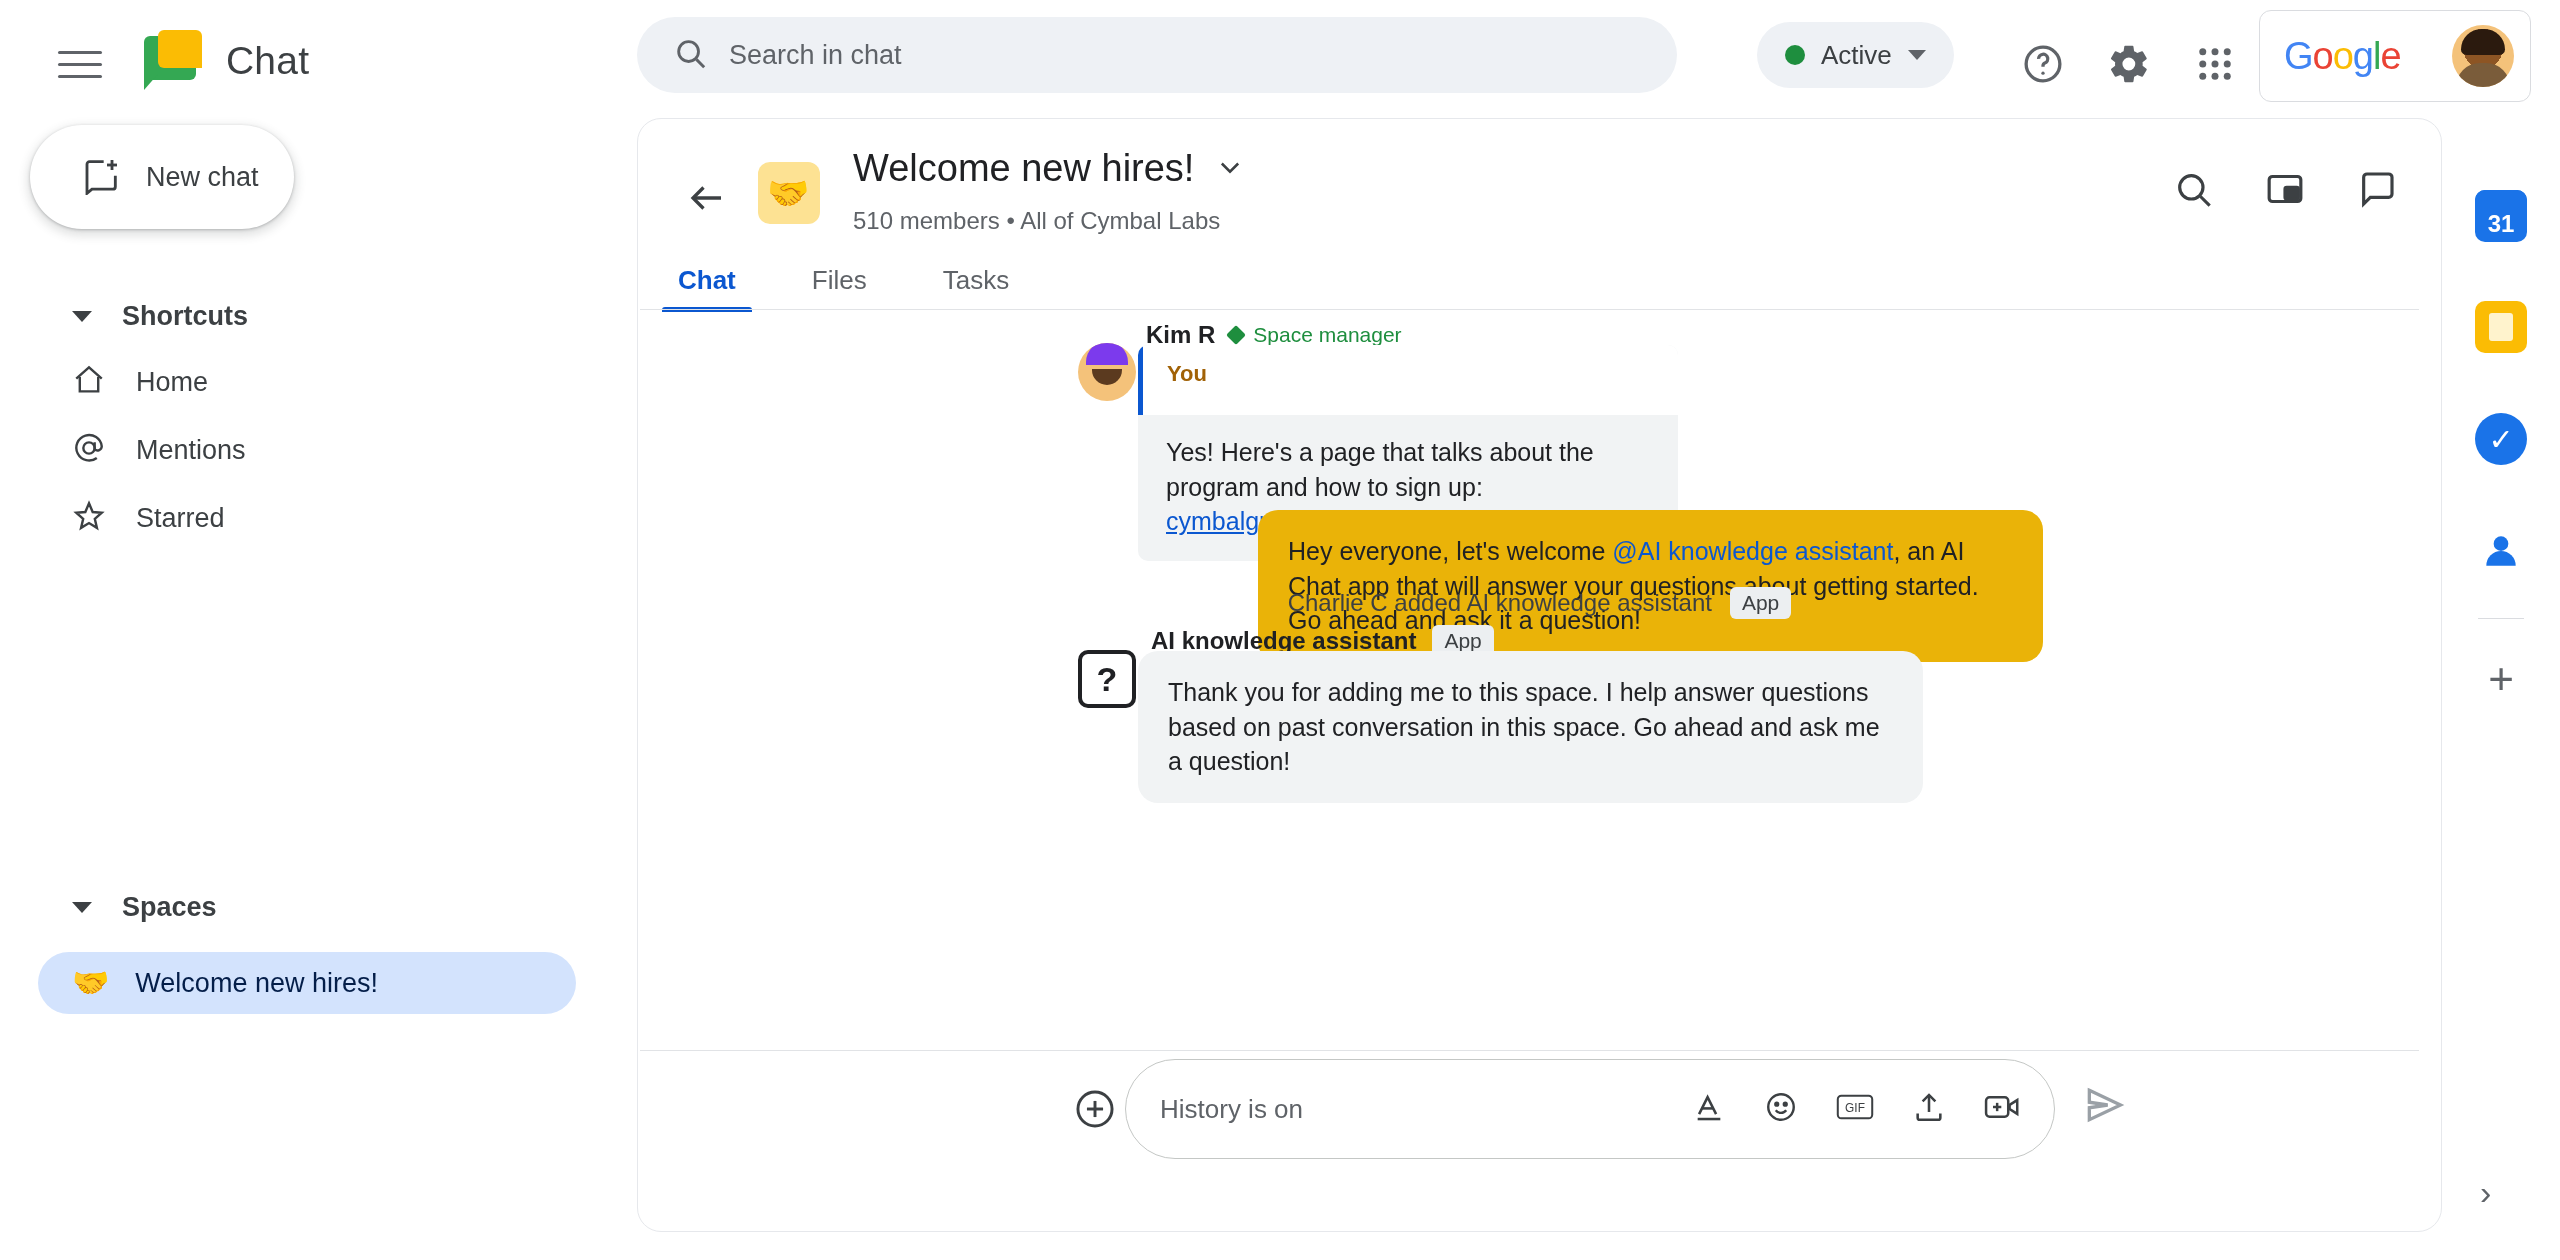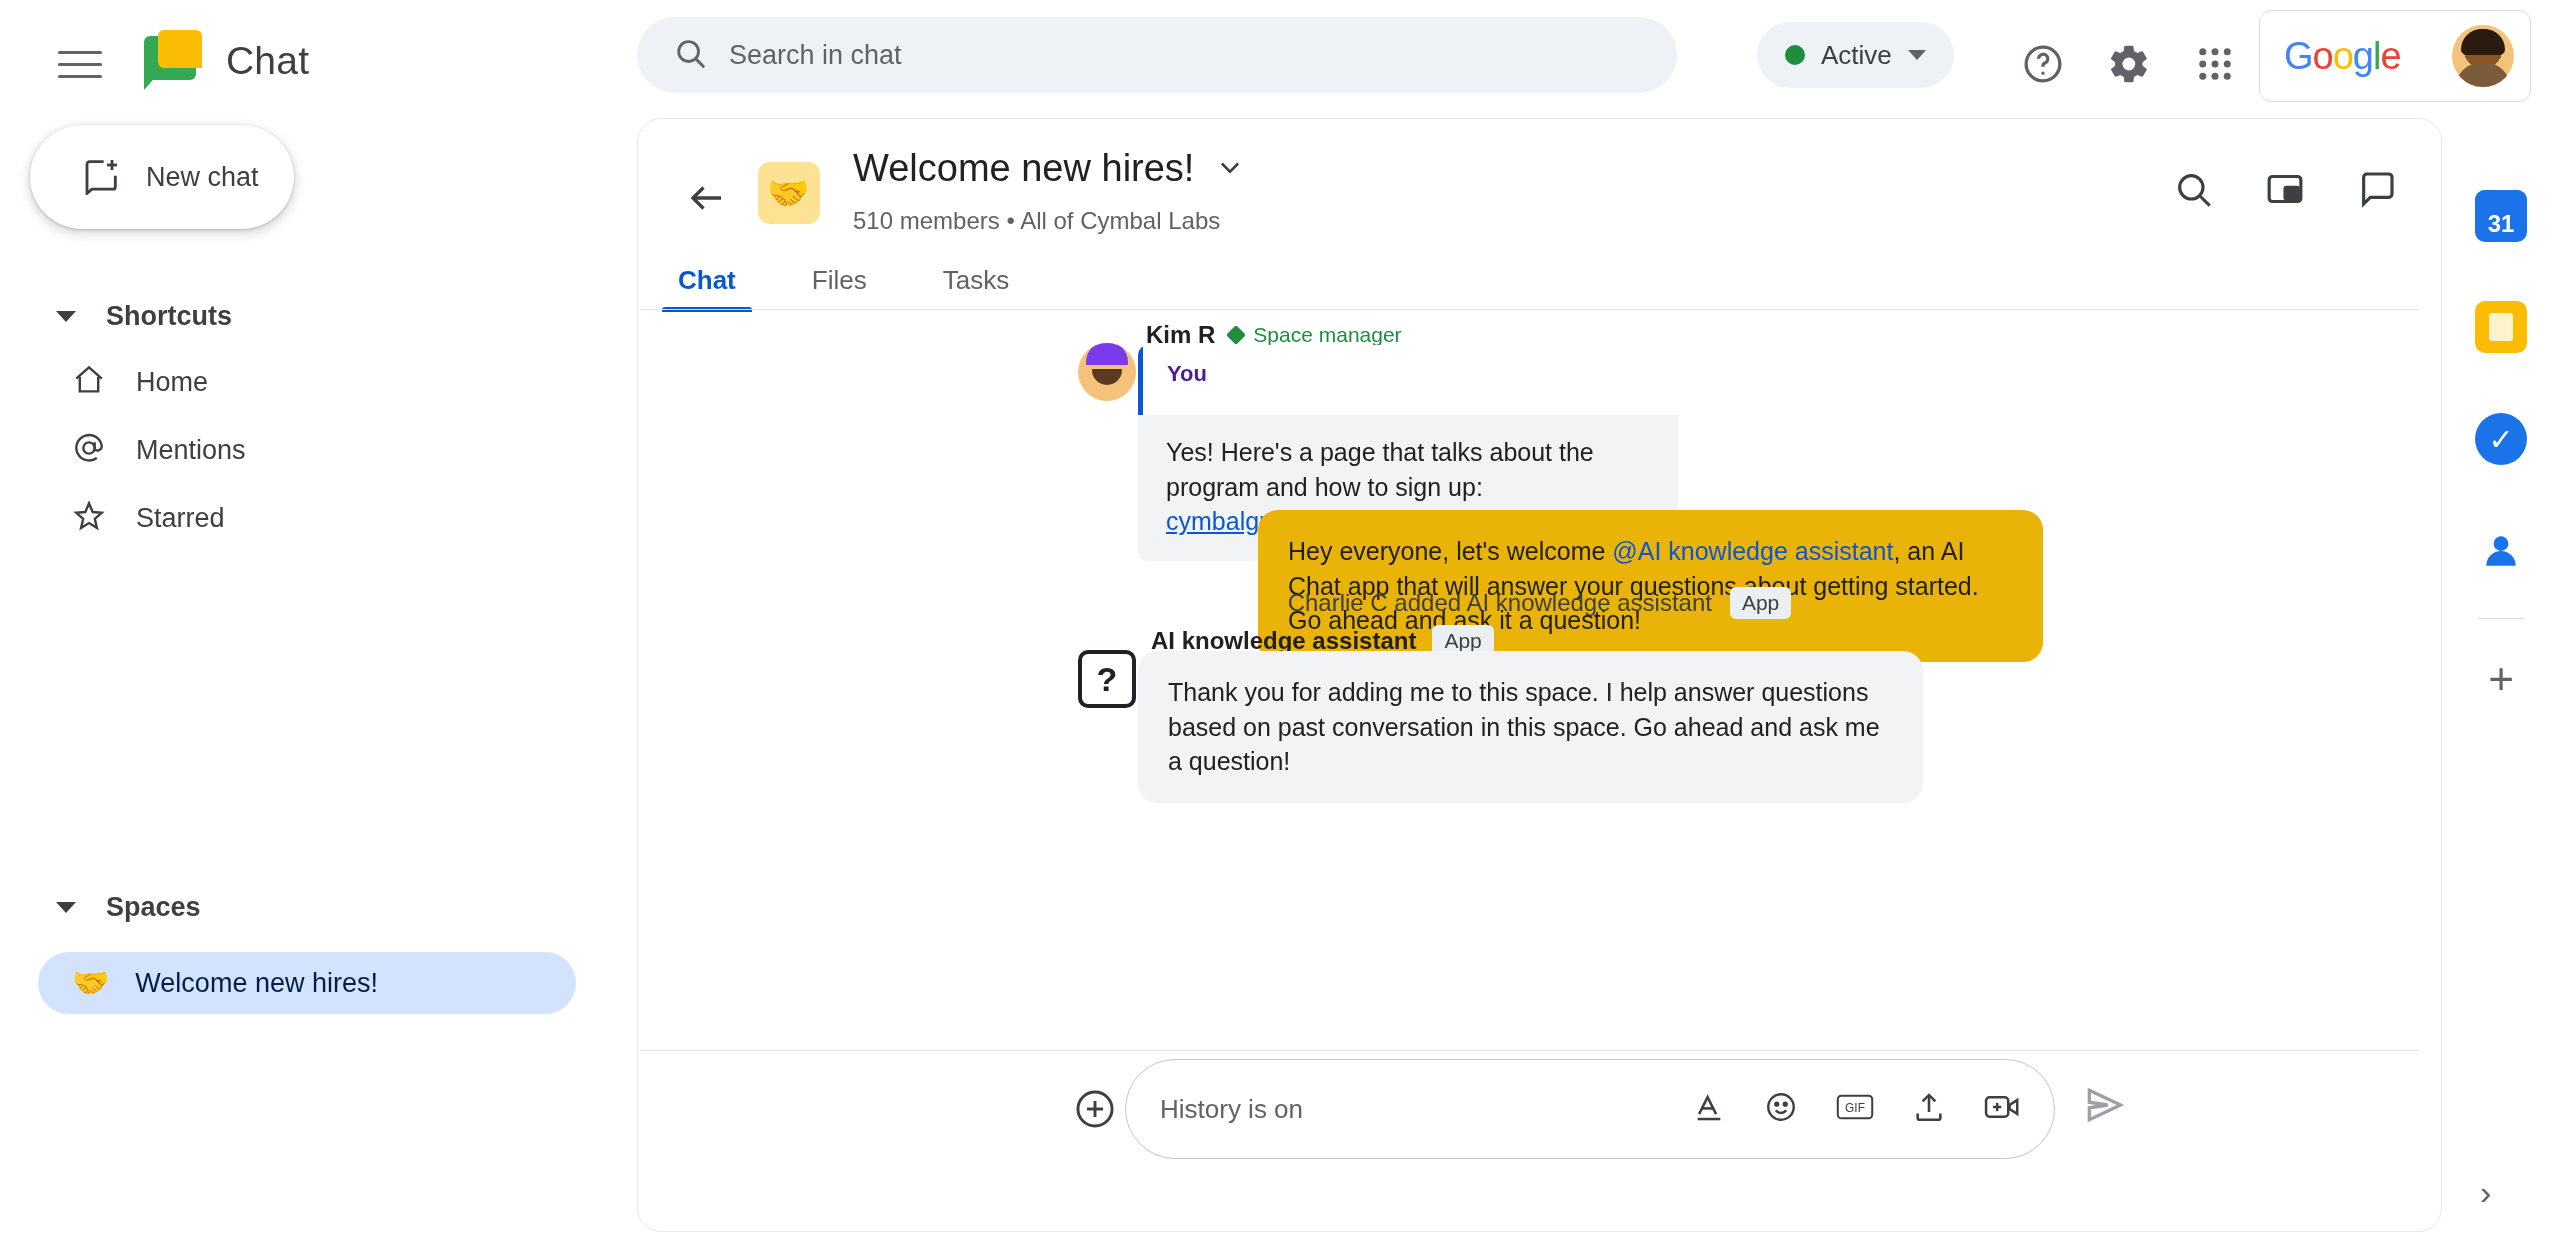--- a/index.html
+++ b/index.html
@@ -99,21 +99,21 @@
   .new-chat {
     position: absolute; left: 30px; top: -3px; width: 264px; height: 104px;
     background: #fff; border-radius: 52px;
     box-shadow: 0 1px 3px rgba(60,64,67,.3), 0 4px 10px 3px rgba(60,64,67,.15);
     display: flex; align-items: center; gap: 24px; padding-left: 52px; cursor: pointer;
   }
   .new-chat .lbl { font-size: 27px; color: #3c4043; }
 
   .section {
     display: flex; align-items: center; gap: 30px; height: 56px;
-    padding-left: 56px; cursor: pointer;
+    padding-left: 72px; cursor: pointer;
   }
   .section .tri { width: 0; height: 0; border-left: 10px solid transparent; border-right: 10px solid transparent; border-top: 11px solid #3c4043; }
   .section .ttl { font-size: 27px; font-weight: bold; color: #3c4043; }
 
   .navitem {
     display: flex; align-items: center; gap: 30px; height: 56px;
     padding-left: 72px; cursor: pointer; border-radius: 0 28px 28px 0;
     margin-right: 460px;
   }
   .navitem .lbl { font-size: 27px; color: #3c4043; white-space: nowrap; }
@@ -172,21 +172,21 @@
   .av-kim::after { content:""; position:absolute; left:14px; top:26px; width:30px; height:16px; background:#5b3a1f; border-radius:0 0 16px 16px; }
 
   .quote-card {
     position: absolute; left: 500px; top: 30px; width: 540px;
     background: #f1f3f4; border-radius: 10px; overflow: hidden;
   }
   .quote-top {
     background: #ffffff; border-left: 5px solid #0b57d0;
     padding: 16px 24px 20px 24px;
   }
-  .quote-author { font-size: 22px; font-weight: bold; color: #4c1d95; margin-bottom: 8px; }
+  .quote-author { font-size: 22px; font-weight: bold; color: #a16207; margin-bottom: 8px; }
   .quote-text { font-size: 25px; color: #202124; }
   .quote-body { padding: 20px 28px 22px 28px; font-size: 25px; color: #202124; line-height: 1.38; }
   .quote-body a { color: #0b57d0; }
 
   .bubble-blue {
     position: absolute; left: 620px; top: 195px; width: 785px;
     background: #eab308; border-radius: 20px; padding: 24px 30px;
     font-size: 25px; color: #202124; line-height: 1.38;
   }
   .mention { color: #0b57d0; }

